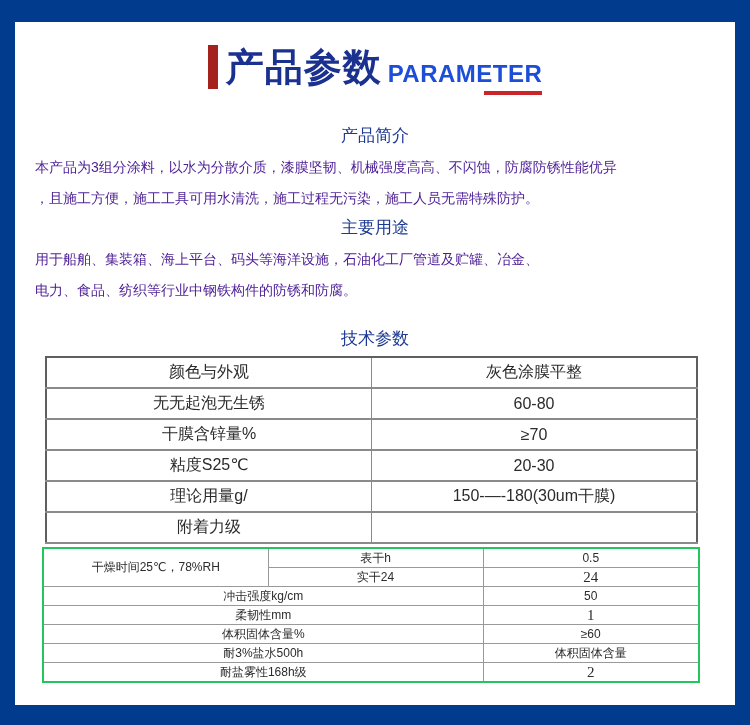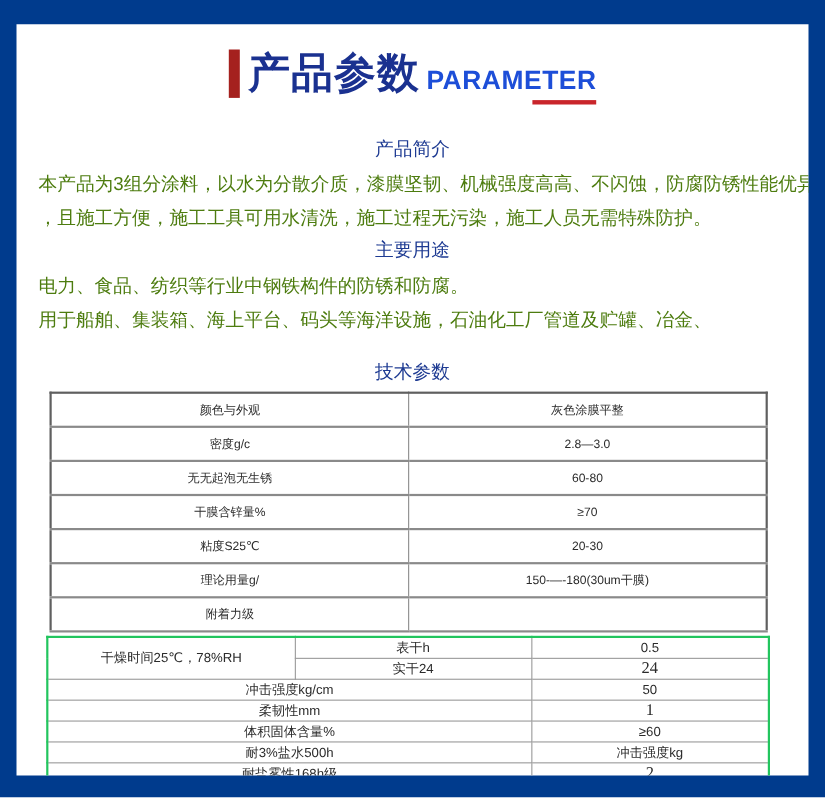--- a/index.html
+++ b/index.html
@@ -59,40 +59,40 @@
     margin:36px 20px 0;
     font-size:17px;
     color:#1d3a92;
     line-height:22px;
     text-align:center;
   }
   .sec-heading.h-use{margin-top:3px;}
   .sec-heading.h-tech{margin-top:22px;}
   .para{
     margin:5px 20px 0;
-    font-size:17px;
-    color:#4d7c0f;
+    font-size:14px;
+    color:#4c1d95;
     line-height:31px;
   }
   .para div{white-space:nowrap;}
   
   table.spec{
     border-collapse:collapse;
     margin:6px 0 0 30px;
     width:653px;
     table-layout:fixed;
     border:2px solid #5f5f5f;
   }
   table.spec td{
     border:1px solid #8a8a8a;
     border-bottom-width:2px;
     height:29px;
     text-align:center;
     vertical-align:middle;
-    font-size:11px;
+    font-size:16px;
     color:#2b2b2b;
     padding:0 4px;
   }
   
   table.detail{
     border-collapse:collapse;
     margin:3px 0 0 27px;
     width:656px;
     table-layout:fixed;
     border:2px solid #22c55e;
@@ -128,35 +128,31 @@
   </div>
 
   <div class="sec-heading h-intro">产品简介</div>
   <div class="para">
     <div>本产品为3组分涂料，以水为分散介质，漆膜坚韧、机械强度高高、不闪蚀，防腐防锈性能优异</div>
     <div>，且施工方便，施工工具可用水清洗，施工过程无污染，施工人员无需特殊防护。</div>
   </div>
 
   <div class="sec-heading h-use">主要用途</div>
   <div class="para">
+    <div>用于船舶、集装箱、海上平台、码头等海洋设施，石油化工厂管道及贮罐、冶金、</div>
     <div>电力、食品、纺织等行业中钢铁构件的防锈和防腐。</div>
-    <div>用于船舶、集装箱、海上平台、码头等海洋设施，石油化工厂管道及贮罐、冶金、</div>
   </div>
 
   <div class="sec-heading h-tech">技术参数</div>
 
   <table class="spec">
     <tbody>
       <tr>
         <td>颜色与外观</td>
         <td>灰色涂膜平整</td>
-      </tr>
-      <tr>
-        <td>密度g/c</td>
-        <td>2.8—3.0</td>
       </tr>
       <tr>
         <td>无无起泡无生锈</td>
         <td>60-80</td>
       </tr>
       <tr>
         <td>干膜含锌量%</td>
         <td>≥70</td>
       </tr>
       <tr>
@@ -197,21 +193,21 @@
       <tr>
         <td colspan="2">柔韧性mm</td>
         <td class="serif">1</td>
       </tr>
       <tr>
         <td colspan="2">体积固体含量%</td>
         <td>≥60</td>
       </tr>
       <tr>
         <td colspan="2">耐3%盐水500h</td>
-        <td>冲击强度kg</td>
+        <td>体积固体含量</td>
       </tr>
       <tr>
         <td colspan="2">耐盐雾性168h级</td>
         <td class="serif">2</td>
       </tr>
     </tbody>
   </table>
 
 </div>
 

